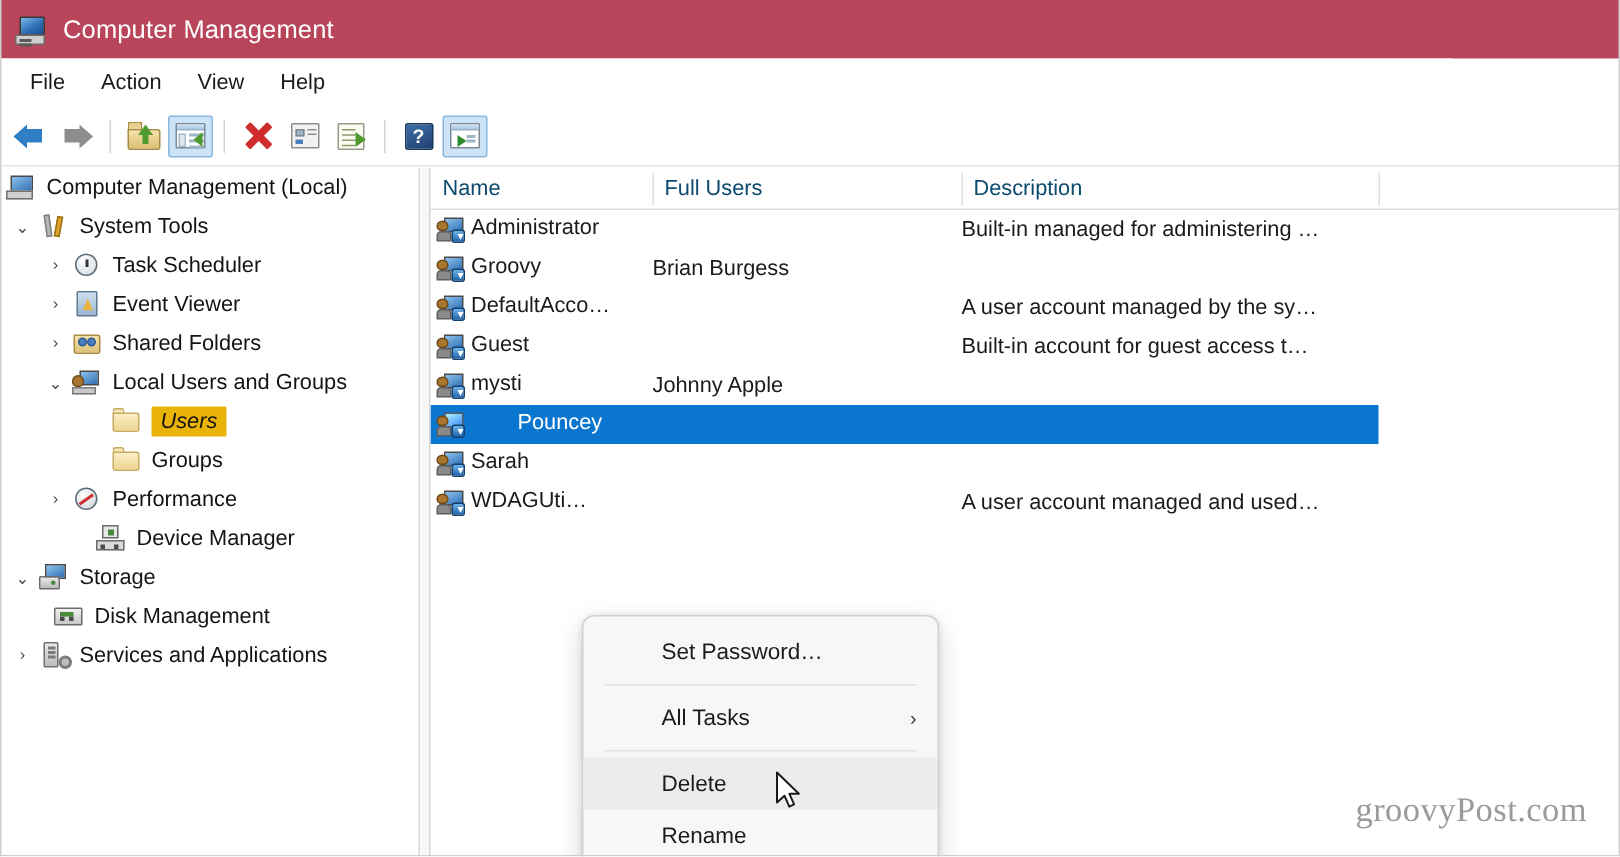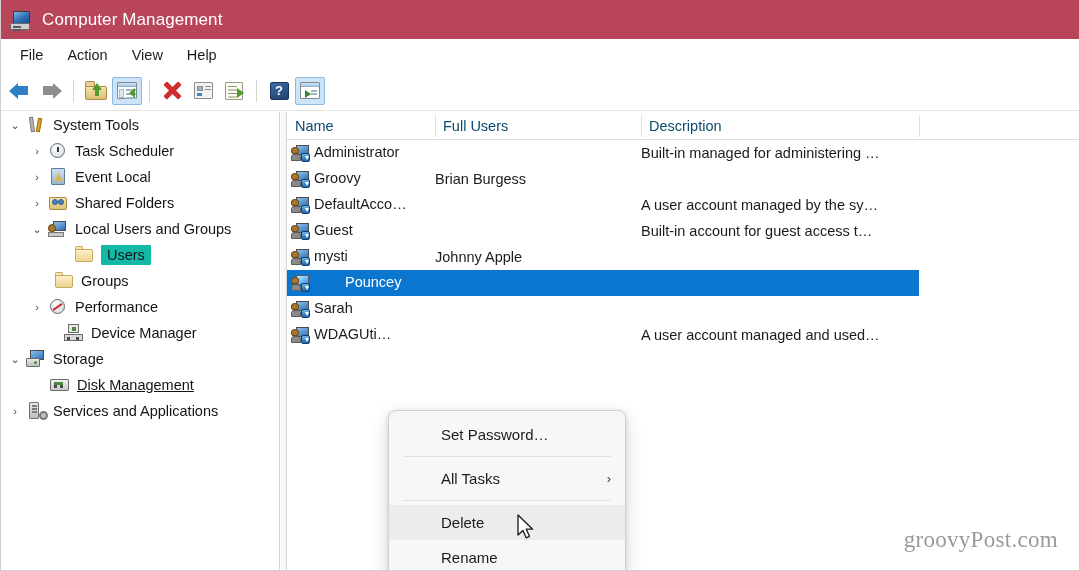--- a/index.html
+++ b/index.html
@@ -346,23 +346,24 @@
     justify-content: center;
   }
   .tw-ico {
     width: 22px; flex: 0 0 22px;
     height: 18px;
     position: relative;
     margin-right: 5px;
   }
   .tree-label { line-height: 1; }
   .tree-row.selected .tree-label {
-    background: #14b8a6;
+    background: #eab308;
     padding: 3px 6px;
     border-radius: 1px;
+    font-style: italic;
   }
 
   
   .i-computer .m {
     position: absolute; left: 3px; top: 1px;
     width: 15px; height: 11px;
     background: linear-gradient(150deg,#8cc2ec,#2f6fb5);
     border: 1px solid #4a4a4a;
   }
   .i-computer .b {
@@ -825,20 +826,27 @@
           <span class="ptri"></span>
           <span class="pbars"></span>
       </span>
     </div>
   </div>
 
   <div class="content">
 
     <div class="tree-pane">
 
+      <div class="tree-row" style="padding-left:4px;">
+        <span class="tw-ico i-computer">
+            <span class="m"></span>
+            <span class="b"></span>
+          </span>
+        <span class="tree-label">Computer Management (Local)</span>
+      </div>
 
       <div class="tree-row" style="padding-left:4px;">
         <span class="tw-chev">⌄</span>
         <span class="tw-ico i-tools">
             <span class="w"></span>
             <span class="s"></span>
           </span>
         <span class="tree-label">System Tools</span>
       </div>
 
@@ -848,21 +856,21 @@
             <span class="c"></span>
           </span>
         <span class="tree-label">Task Scheduler</span>
       </div>
 
       <div class="tree-row" style="padding-left:26px;">
         <span class="tw-chev">›</span>
         <span class="tw-ico i-event">
             <span class="bk"></span>
           </span>
-        <span class="tree-label">Event Local</span>
+        <span class="tree-label">Event Viewer</span>
       </div>
 
       <div class="tree-row" style="padding-left:26px;">
         <span class="tw-chev">›</span>
         <span class="tw-ico i-shared">
             <span class="f"></span>
             <span class="p1"></span>
             <span class="p2"></span>
           </span>
         <span class="tree-label">Shared Folders</span>
@@ -879,21 +887,21 @@
       </div>
 
       <div class="tree-row selected" style="padding-left:74px;">
         <span class="tw-ico i-folder">
             <span class="t"></span>
             <span class="f"></span>
           </span>
         <span class="tree-label">Users</span>
       </div>
 
-      <div class="tree-row" style="padding-left:54px;">
+      <div class="tree-row" style="padding-left:74px;">
         <span class="tw-ico i-folder">
             <span class="t"></span>
             <span class="f"></span>
           </span>
         <span class="tree-label">Groups</span>
       </div>
 
       <div class="tree-row" style="padding-left:26px;">
         <span class="tw-chev">›</span>
         <span class="tw-ico i-perf">
@@ -913,21 +921,21 @@
 
       <div class="tree-row" style="padding-left:4px;">
         <span class="tw-chev">⌄</span>
         <span class="tw-ico i-storage">
             <span class="m"></span>
             <span class="d"></span>
           </span>
         <span class="tree-label">Storage</span>
       </div>
 
-      <div class="tree-row" style="padding-left:50px;text-decoration:underline;">
+      <div class="tree-row" style="padding-left:36px;">
         <span class="tw-ico i-disk">
             <span class="b"></span>
           </span>
         <span class="tree-label">Disk Management</span>
       </div>
 
       <div class="tree-row" style="padding-left:4px;">
         <span class="tw-chev">›</span>
         <span class="tw-ico i-services">
             <span class="tw"></span>

